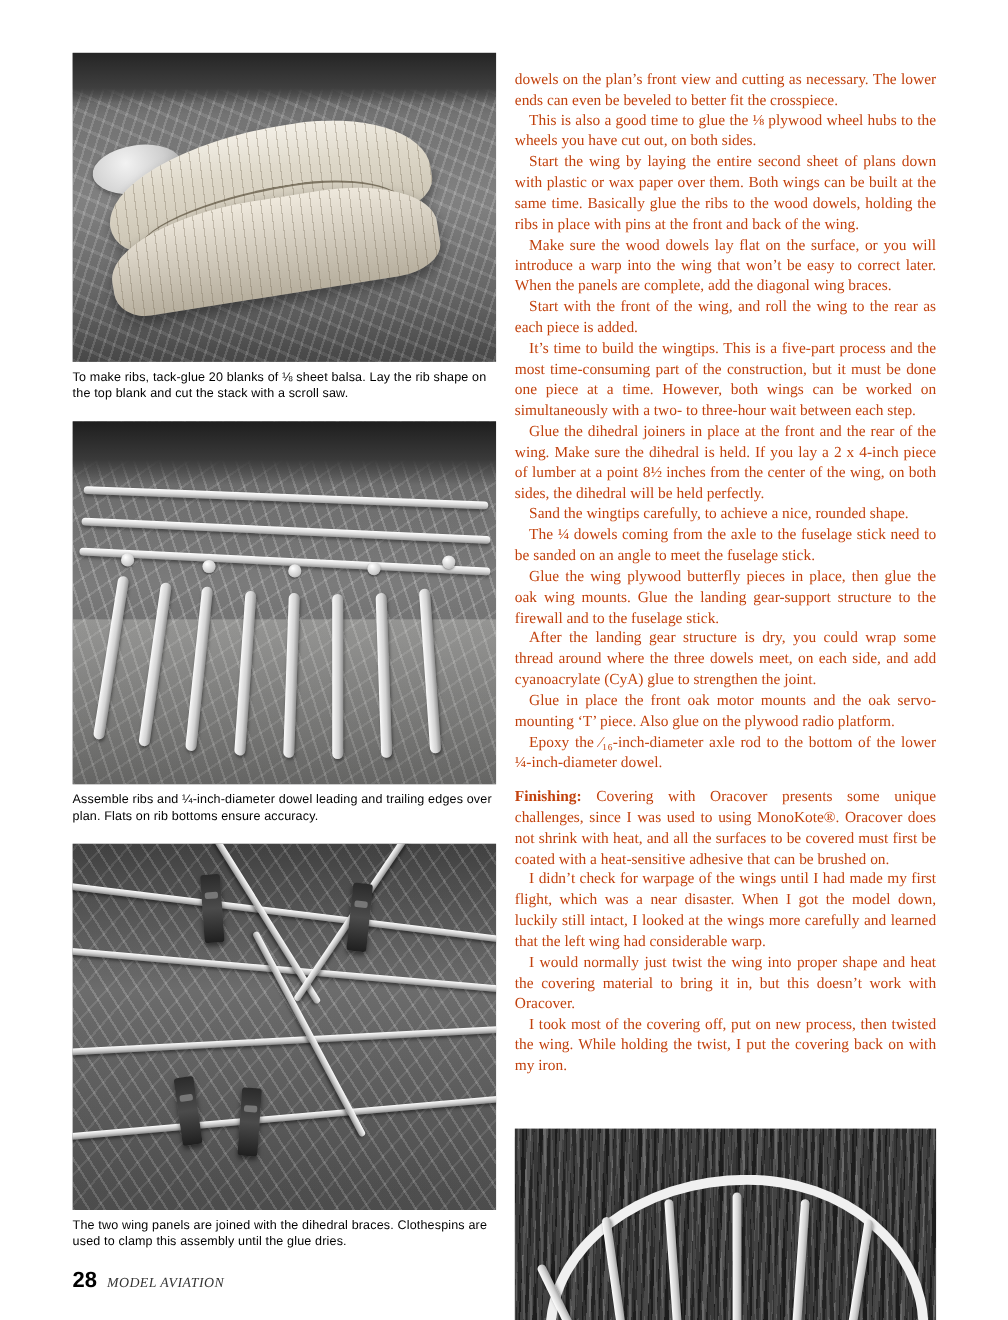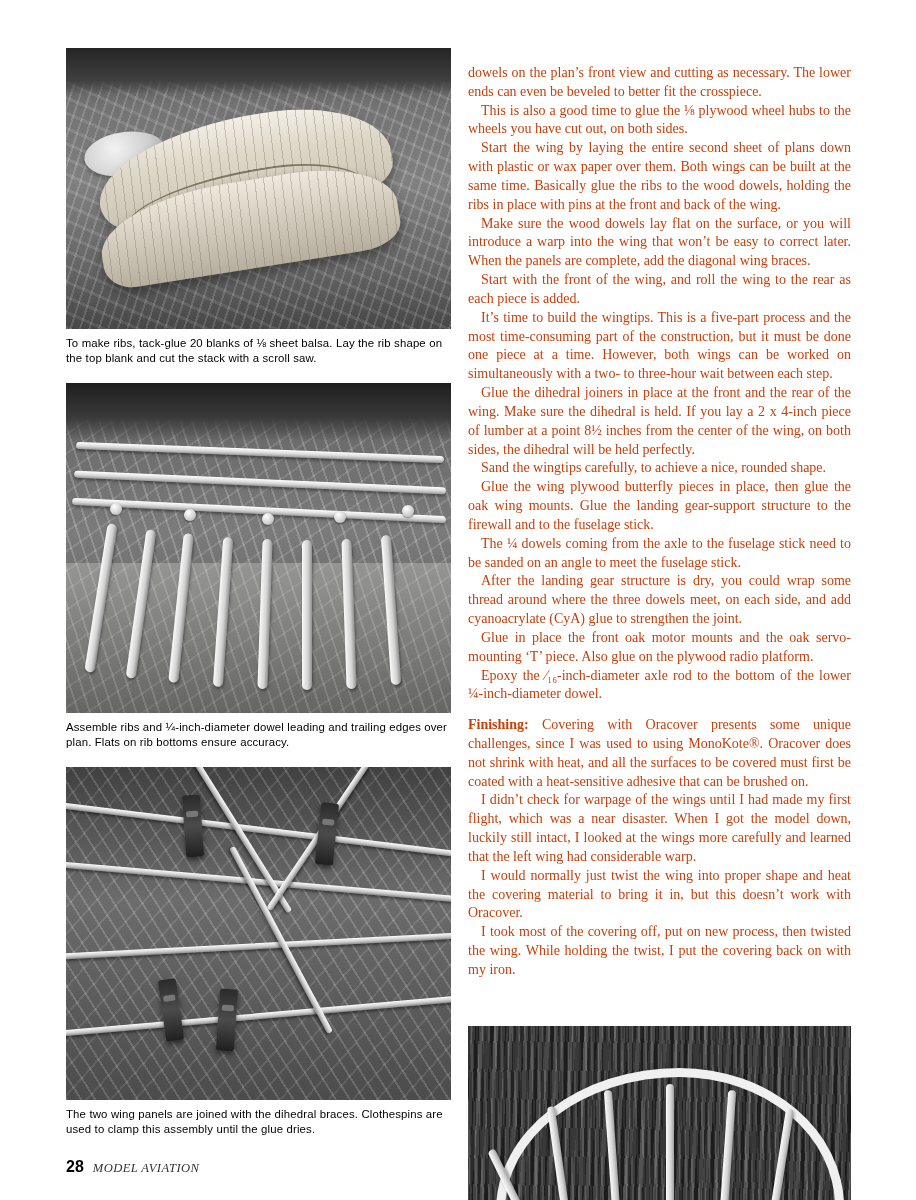--- a/index.html
+++ b/index.html
@@ -211,21 +211,21 @@
     position: absolute;
     left: 66px;
     bottom: 24px;
     display: flex;
     align-items: baseline;
     gap: 9px;
   }
   .folio {
     font-family: "Liberation Sans", sans-serif;
     font-weight: bold;
-    font-size: 16px;
+    font-size: 20px;
     color: #000;
   }
   .mastfoot {
     font-family: "Liberation Serif", serif;
     font-style: italic;
     font-size: 12.6px;
     letter-spacing: .4px;
     color: #333;
   }
 </style>
@@ -309,22 +309,22 @@
 
     <div class="body-text">
       <p class="first">dowels on the plan’s front view and cutting as necessary. The lower ends can even be beveled to better fit the crosspiece.</p>
       <p>This is also a good time to glue the ⅛ plywood wheel hubs to the wheels you have cut out, on both sides.</p>
       <p>Start the wing by laying the entire second sheet of plans down with plastic or wax paper over them. Both wings can be built at the same time. Basically glue the ribs to the wood dowels, holding the ribs in place with pins at the front and back of the wing.</p>
       <p>Make sure the wood dowels lay flat on the surface, or you will introduce a warp into the wing that won’t be easy to correct later. When the panels are complete, add the diagonal wing braces.</p>
       <p>Start with the front of the wing, and roll the wing to the rear as each piece is added.</p>
       <p>It’s time to build the wingtips. This is a five-part process and the most time-consuming part of the construction, but it must be done one piece at a time. However, both wings can be worked on simultaneously with a two- to three-hour wait between each step.</p>
       <p>Glue the dihedral joiners in place at the front and the rear of the wing. Make sure the dihedral is held. If you lay a 2 x 4-inch piece of lumber at a point 8½ inches from the center of the wing, on both sides, the dihedral will be held perfectly.</p>
       <p>Sand the wingtips carefully, to achieve a nice, rounded shape.</p>
+      <p>The ¼ dowels coming from the axle to the fuselage stick need to be sanded on an angle to meet the fuselage stick.</p>
       <p>Glue the wing plywood butterfly pieces in place, then glue the oak wing mounts. Glue the landing gear-support structure to the firewall and to the fuselage stick.</p>
-      <p>The ¼ dowels coming from the axle to the fuselage stick need to be sanded on an angle to meet the fuselage stick.</p>
       <p>After the landing gear structure is dry, you could wrap some thread around where the three dowels meet, on each side, and add cyanoacrylate (CyA) glue to strengthen the joint.</p>
       <p>Glue in place the front oak motor mounts and the oak servo-mounting ‘T’ piece. Also glue on the plywood radio platform.</p>
       <p>Epoxy the ⁄₁₆-inch-diameter axle rod to the bottom of the lower ¼-inch-diameter dowel.</p>
 
       <p class="space-before"><b>Finishing:</b><span> Covering with Oracover presents some unique challenges, since I was used to using MonoKote®. Oracover does not shrink with heat, and all the surfaces to be covered must first be coated with a heat-sensitive adhesive that can be brushed on.</span></p>
 
       <p>I didn’t check for warpage of the wings until I had made my first flight, which was a near disaster. When I got the model down, luckily still intact, I looked at the wings more carefully and learned that the left wing had considerable warp.</p>
       <p>I would normally just twist the wing into proper shape and heat the covering material to bring it in, but this doesn’t work with Oracover.</p>
       <p>I took most of the covering off, put on new process, then twisted the wing. While holding the twist, I put the covering back on with my iron.</p>
     </div>

